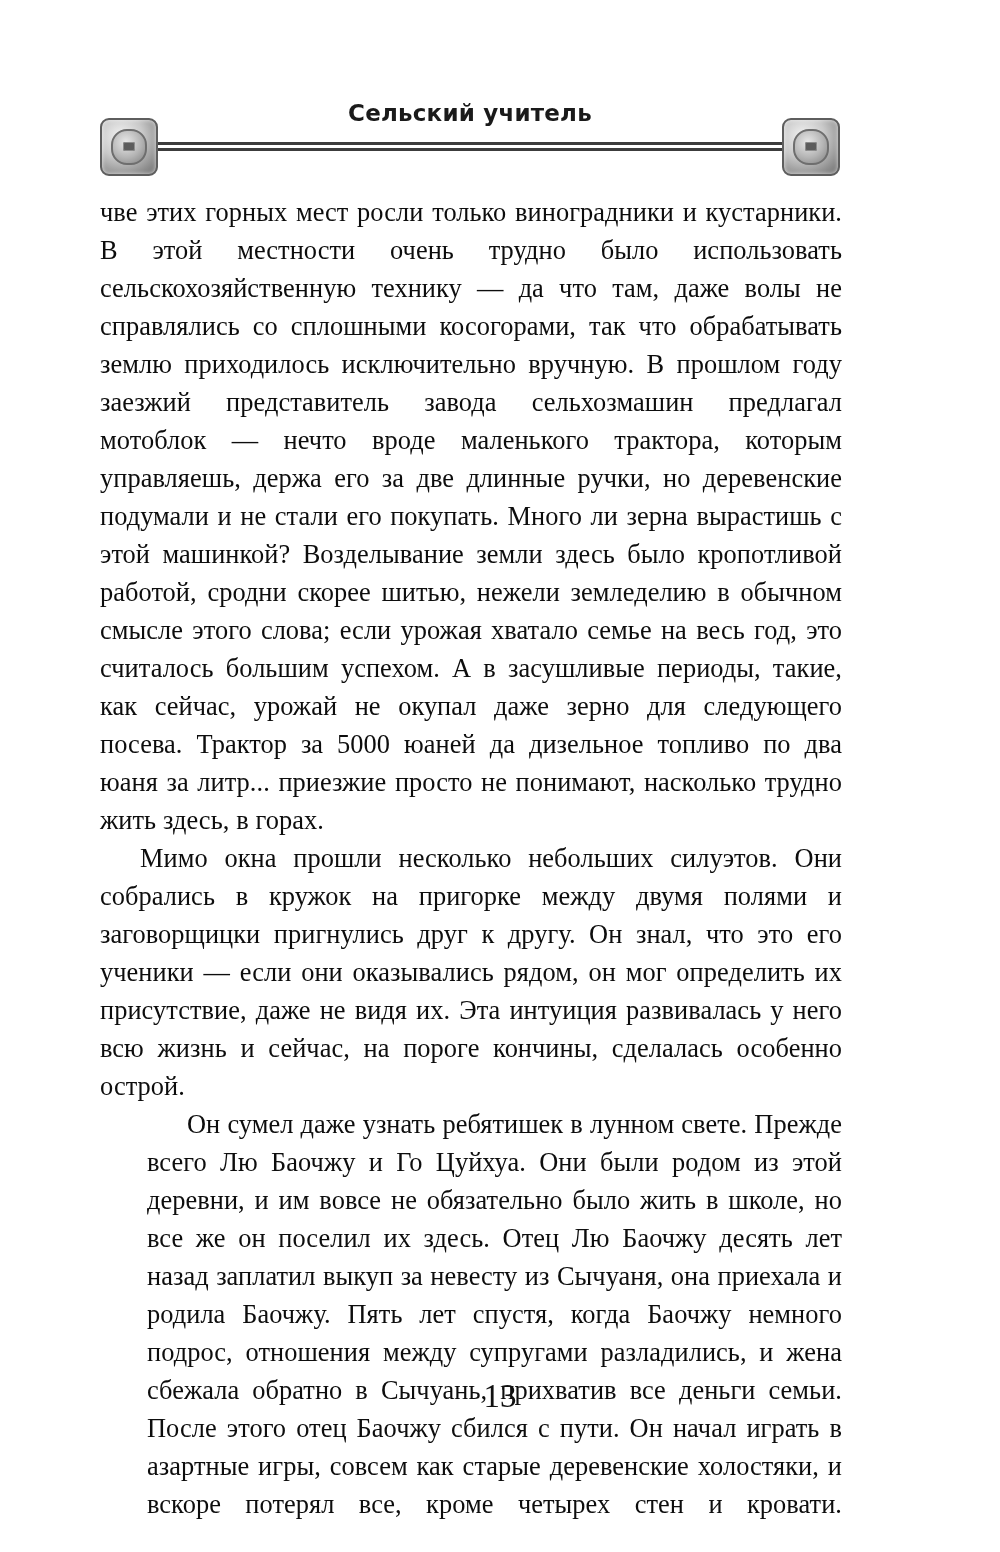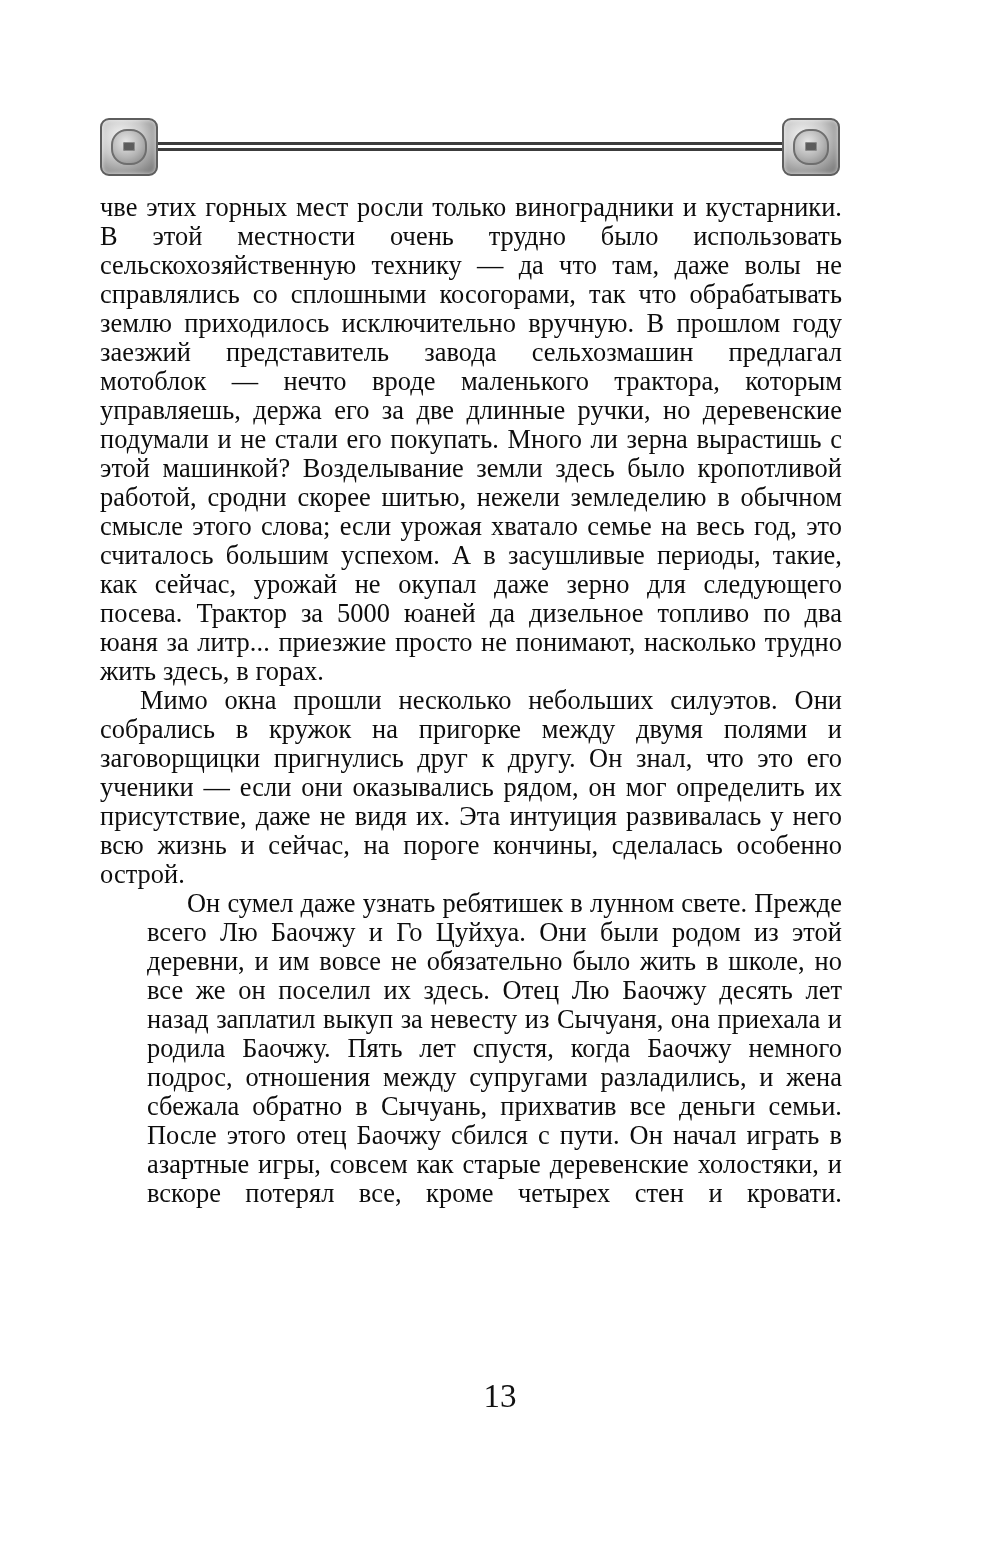--- a/index.html
+++ b/index.html
@@ -102,21 +102,21 @@
   .body-text {
     position: absolute;
     left: 100px;
     top: 193px;
     width: 742px;
   }
 
   .body-text p {
     margin: 0;
     font-size: 26.4px;
-    line-height: 29px;
+    line-height: 38px;
     text-align: justify;
     text-align-last: left;
     letter-spacing: 0.05px;
     word-spacing: 0.2px;
     hyphens: manual;
   }
   .body-text p.indent {
     text-indent: 40px;
   }
   .body-text p.cont {
@@ -138,20 +138,21 @@
     font-family: "Liberation Serif", serif;
     color: #111;
   }
 </style>
 </head>
 <body>
 
 <div class="page">
 
   <div class="header">
+    <div class="header-title">Сельский учитель</div>
 
     <div class="rule-wrap">
       <div class="rule-line top"></div>
       <div class="rule-line bottom"></div>
 
       <div class="rule-ornament left">
         <div class="inner">
           <div class="core"></div>
         </div>
       </div>

